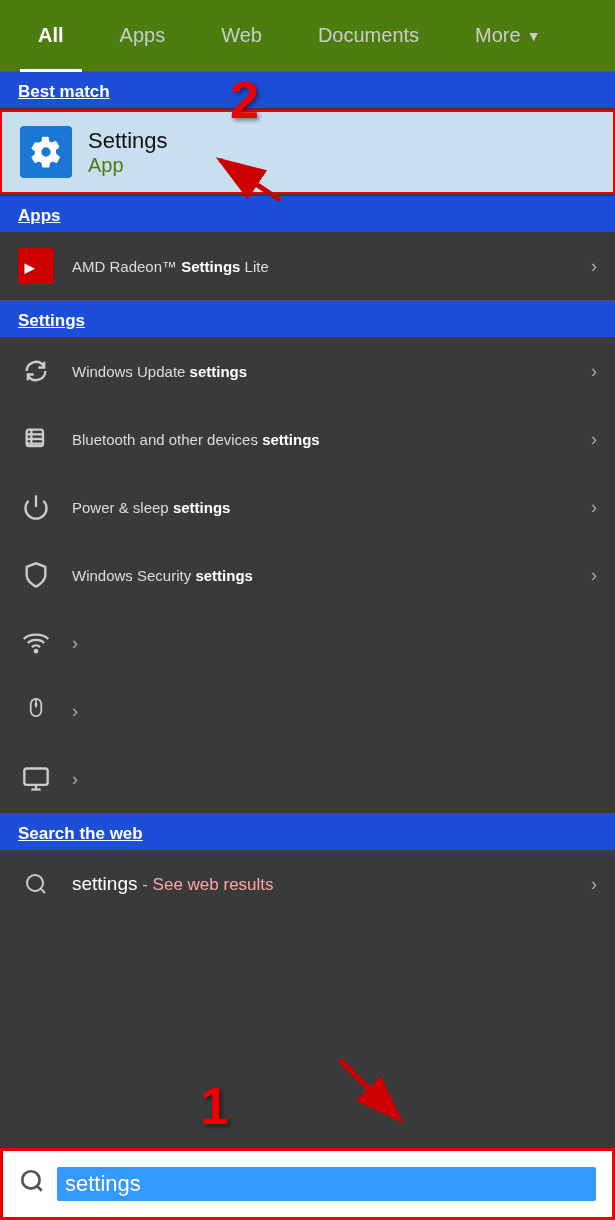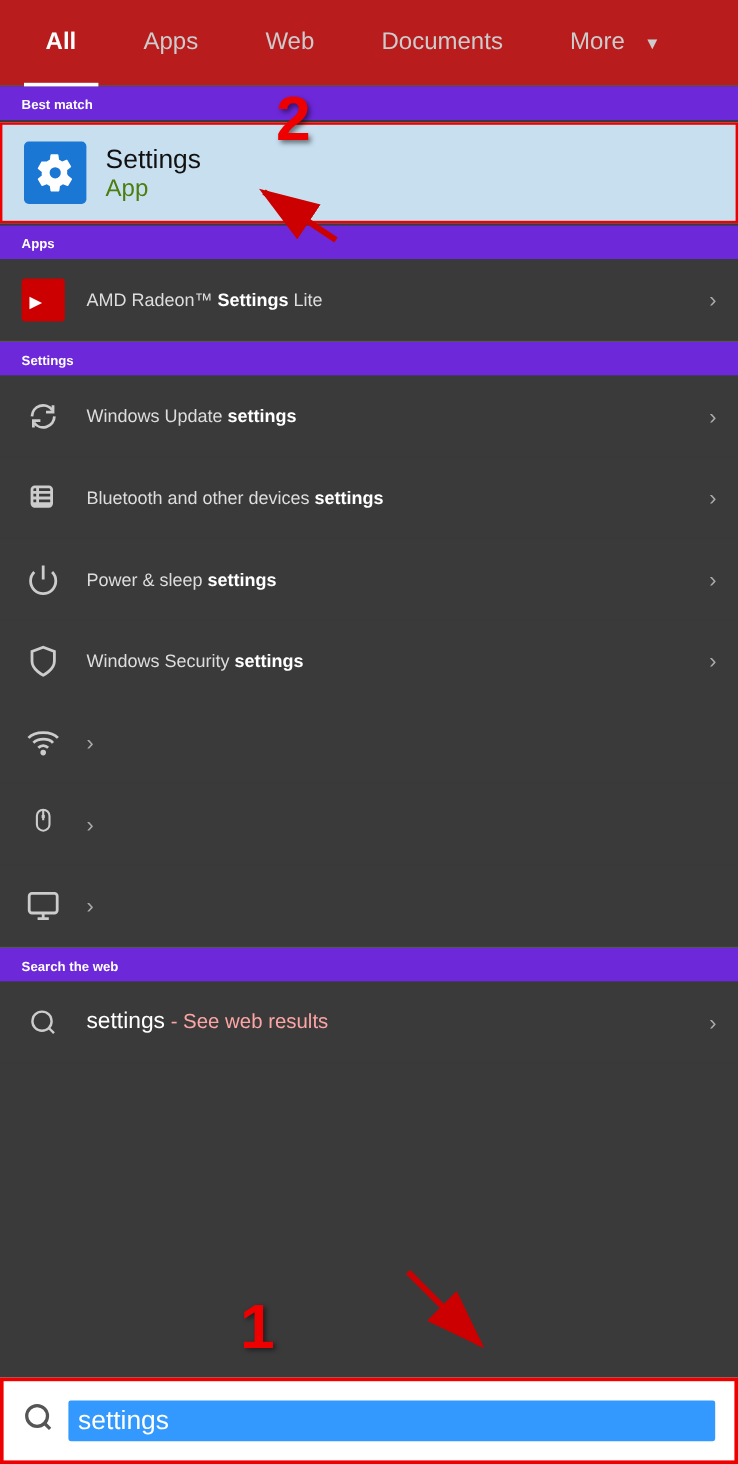--- a/index.html
+++ b/index.html
@@ -10,21 +10,21 @@
       font-family: 'Segoe UI', Arial, sans-serif;
       color: #ffffff;
       overflow: hidden;
       position: relative;
     }
 
     
     .tabs-bar {
       display: flex;
       align-items: center;
-      background: #b91c1c;
+      background: #4d7c0f;
       padding: 0 10px;
       height: 72px;
       border-bottom: 1px solid #555;
     }
     .tab {
       padding: 0 28px;
       height: 72px;
       display: flex;
       align-items: center;
       font-size: 20px;
@@ -41,21 +41,21 @@
       position: absolute;
       bottom: 0;
       left: 10px;
       right: 10px;
       height: 3px;
       background: #fff;
     }
     .tab-more {
       display: flex;
       align-items: center;
-      gap: 16px;
+      gap: 6px;
       text-align: center;
     }
     .tab-more .chevron {
       font-size: 14px;
     }
 
     
     .annotation-2 {
       position: absolute;
       top: 74px;
@@ -66,25 +66,26 @@
     .num-label {
       font-size: 52px;
       font-weight: 900;
       color: #e00;
       text-shadow: 2px 2px 4px rgba(0,0,0,0.5);
       line-height: 1;
     }
 
     
     .section-header {
-      background: #6d28d9;
+      background: #1d4ed8;
       padding: 10px 18px 6px 18px;
-      font-size: 11px;
+      font-size: 17px;
       font-weight: 700;
       color: #fff;
+      text-decoration: underline;
     }
 
     
     .best-match-item {
       display: flex;
       align-items: center;
       background: #c8dff0;
       padding: 14px 18px;
       border: 2.5px solid #e00;
       cursor: pointer;

